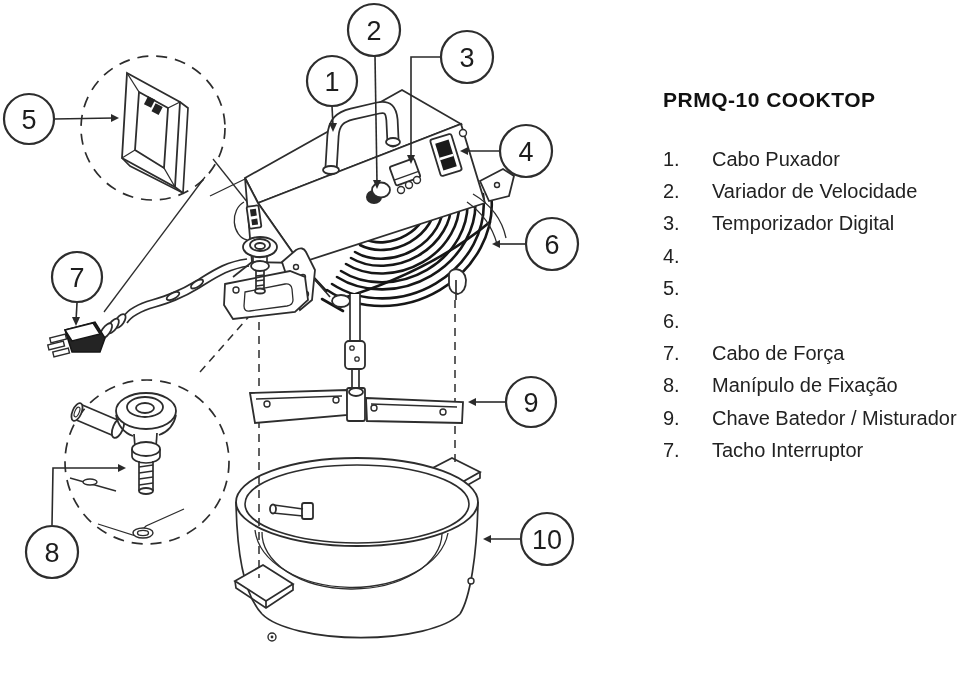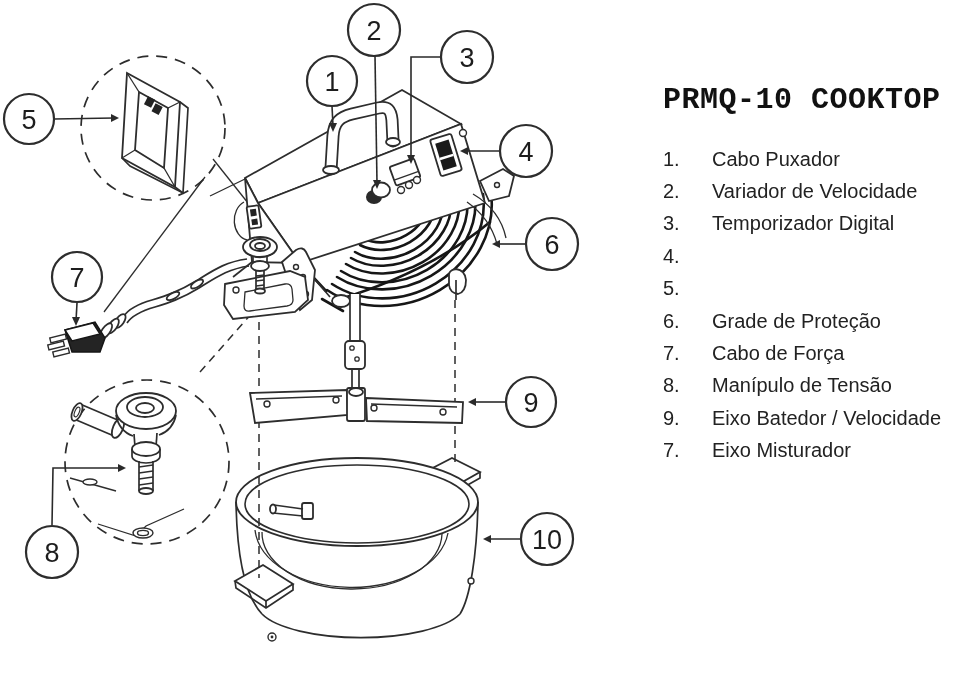--- a/index.html
+++ b/index.html
@@ -1,21 +1,21 @@
 <!DOCTYPE html>
 <html><head>
 <meta charset="utf-8">
 <style>
   html,body{margin:0;padding:0;background:#ffffff;}
   .stage{position:relative;width:980px;height:690px;background:#ffffff;overflow:hidden;
          font-family:"Liberation Sans", sans-serif;}
   .stage svg{position:absolute;left:0;top:0;}
   .parts{position:absolute;left:663px;top:84px;width:315px;color:#1c1c1c;}
-  .parts h1{margin:0 0 27px 0;font-size:30px;line-height:32px;font-weight:bold;
-            letter-spacing:0.5px;color:#111;font-family:Liberation Mono, monospace;}
+  .parts h1{margin:0 0 27px 0;font-size:21px;line-height:32px;font-weight:bold;
+            letter-spacing:0.5px;color:#111;}
   .prow{display:flex;align-items:center;height:32.4px;font-size:20px;color:#222;}
   .prow .num{width:49px;flex:0 0 49px;}
   .prow .lbl{flex:1;}
   svg text.callout-num{font-family:"Liberation Sans", sans-serif;font-size:27px;fill:#1d1d1d;}
   svg .ln{stroke:#2d2d2d;stroke-width:1.7;fill:none;}
   svg .thin{stroke:#2d2d2d;stroke-width:1.3;fill:none;}
   svg .wfill{fill:#ffffff;stroke:#2d2d2d;stroke-width:1.8;}
   svg .dash{stroke:#2d2d2d;stroke-width:1.5;fill:none;stroke-dasharray:8 6;}
   svg .rib{stroke:#161616;stroke-width:2.6;fill:none;stroke-linecap:round;}
   svg .head{fill:#2a2a2a;stroke:none;}
@@ -334,33 +334,32 @@
       <span class="lbl">Temporizador Digital</span>
     </div>
     <div class="prow">
       <span class="num">4.</span>
     </div>
     <div class="prow">
       <span class="num">5.</span>
     </div>
     <div class="prow">
       <span class="num">6.</span>
-      <span class="lbl">Grade de Proteção</span>
     </div>
     <div class="prow">
       <span class="num">7.</span>
       <span class="lbl">Cabo de Força</span>
     </div>
     <div class="prow">
       <span class="num">8.</span>
-      <span class="lbl">Manípulo de Tensão</span>
+      <span class="lbl">Manípulo de Fixação</span>
     </div>
     <div class="prow">
       <span class="num">9.</span>
-      <span class="lbl">Eixo Batedor / Velocidade</span>
+      <span class="lbl">Chave Batedor / Misturador</span>
     </div>
     <div class="prow">
       <span class="num">7.</span>
-      <span class="lbl">Eixo Misturador</span>
+      <span class="lbl">Tacho Interruptor</span>
     </div>
   </aside>
 
 </div>
 
 </body></html>

